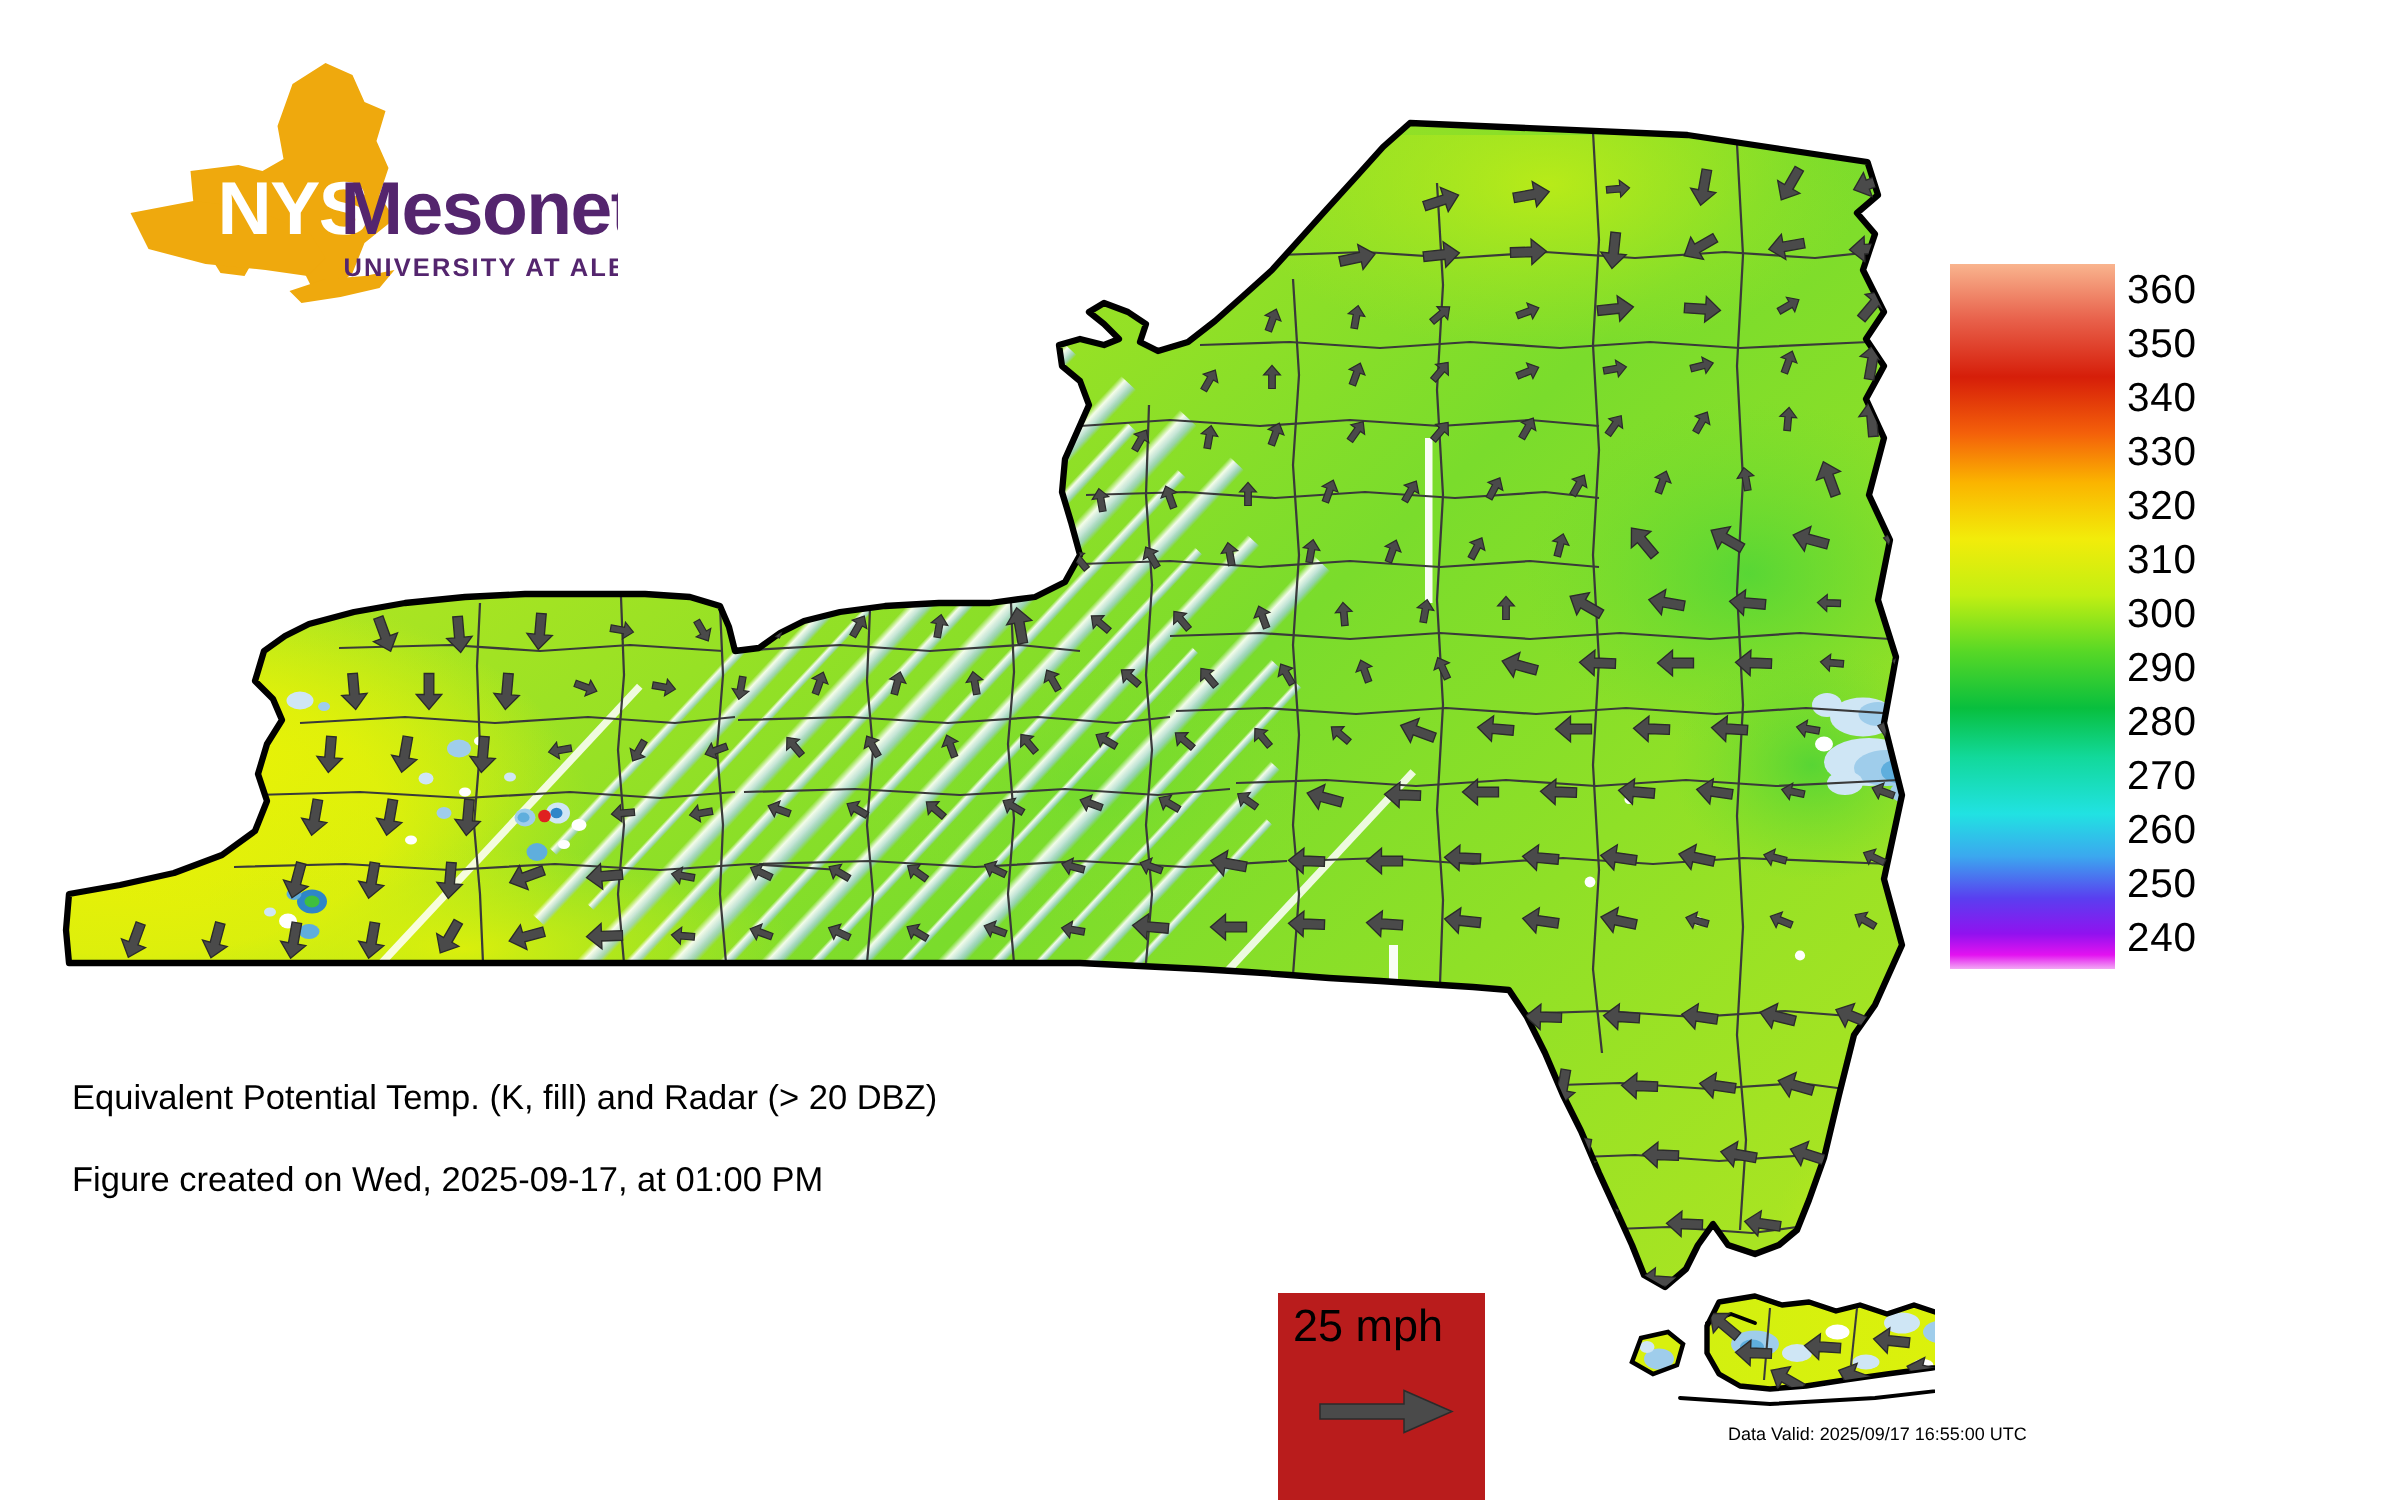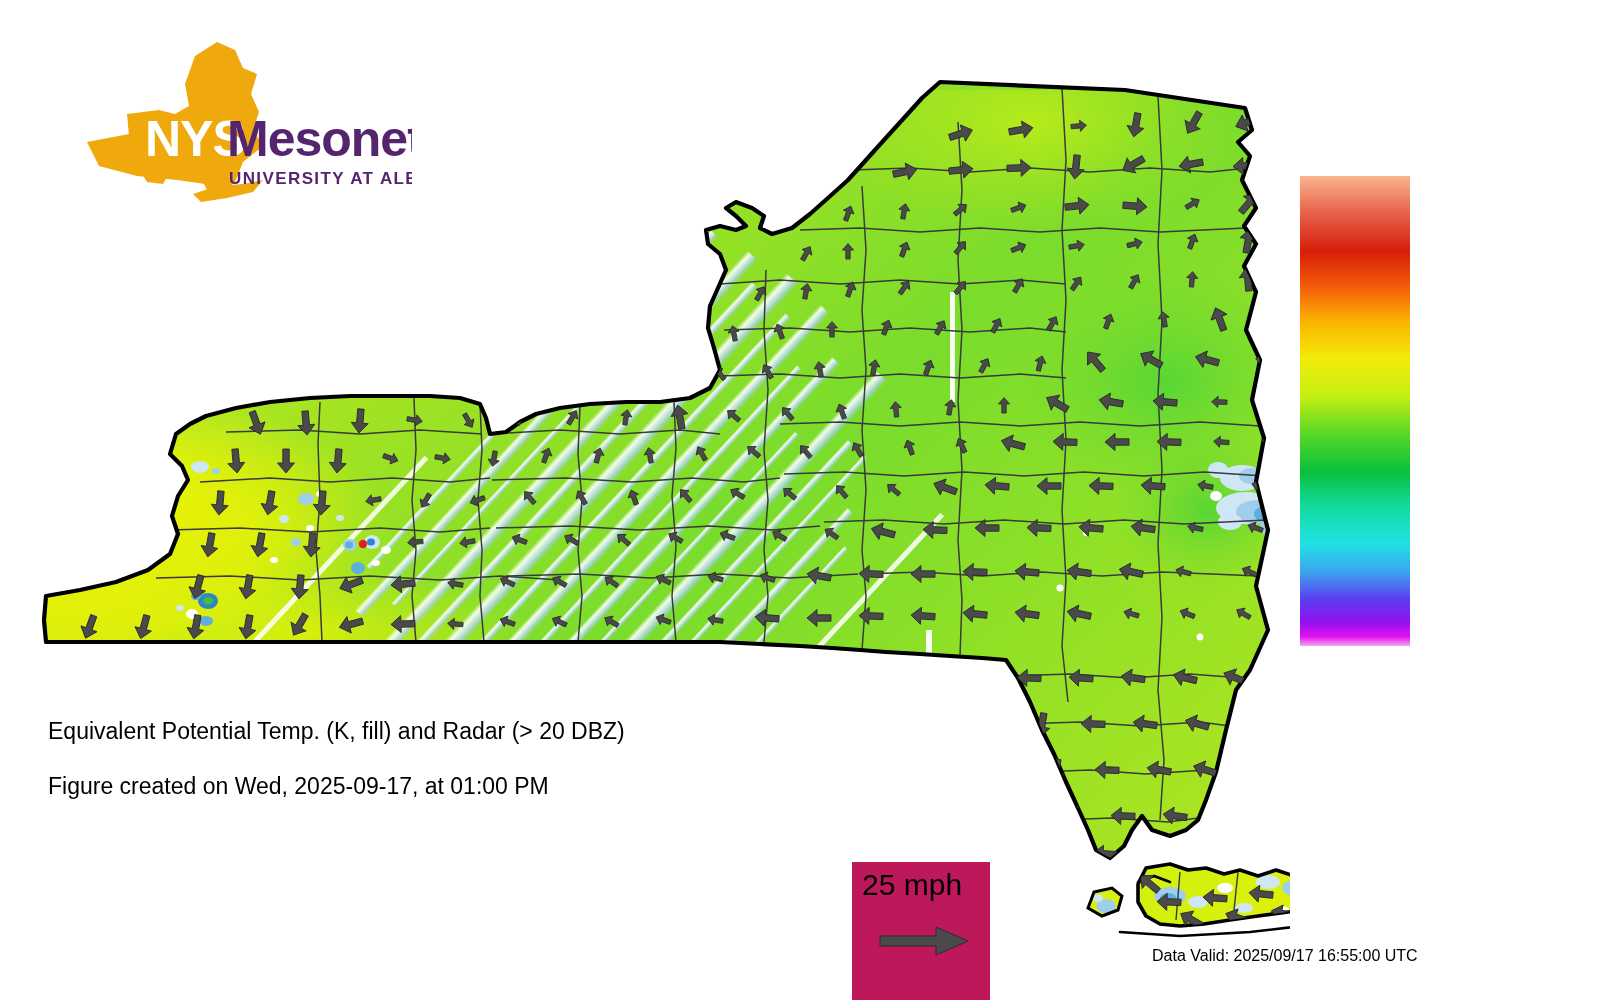--- a/index.html
+++ b/index.html
@@ -37,26 +37,26 @@
   #cbar-ticks{position:absolute;left:118px;top:0;width:150px;height:478px;}
   .cbar-tick{position:absolute;left:0;font-size:27px;line-height:27px;
              letter-spacing:.5px;color:#000;white-space:nowrap;}
 
   
   #caption{position:absolute;left:48px;top:718px;width:900px;}
   .cap-line{font-size:23px;line-height:27px;margin-bottom:28px;white-space:nowrap;}
 
   
   #wind-legend{position:absolute;left:852px;top:862px;width:138px;height:138px;
-               background:#be185d;}
+               background:#b91c1c;}
   #wind-legend-label{position:absolute;left:10px;top:6px;font-size:30px;line-height:34px;white-space:nowrap;}
   #wind-legend-arrow{position:absolute;left:26px;top:62px;width:94px;height:34px;}
 
   
-  #data-valid{position:absolute;left:1152px;top:946px;font-size:16px;line-height:20px;white-space:nowrap;}
+  #data-valid{position:absolute;left:1152px;top:946px;font-size:12px;line-height:20px;white-space:nowrap;}
 </style>
 </head>
 <body>
 
 <div id="logo">
   <svg viewBox="0 0 345 180" width="345" height="180" aria-hidden="true">
 
     <g>
       <path d="M62 102 L60 80 L92 76 L108 80 L122 72 L118 50 L128 22 L150 8 L168 16
                L176 34 L190 40 L184 60 L192 78 L186 96 L196 112 L176 128 L168 148
@@ -588,20 +588,35 @@
       <use href="#arrow-glyph" transform="translate(1310,878) rotate(-168)"></use>
       <use href="#arrow-glyph" transform="translate(1356,870) rotate(-170)"></use>
       <use href="#arrow-glyph" transform="translate(1130,854) rotate(-140)"></use>
     </g>
   </g>
 </svg>
 </div>
 
 <div id="colorbar-panel">
   <div id="cbar"></div>
+  <div id="cbar-ticks">
+    <span class="cbar-tick" style="top:8px">360</span>
+    <span class="cbar-tick" style="top:44px">350</span>
+    <span class="cbar-tick" style="top:80px">340</span>
+    <span class="cbar-tick" style="top:116px">330</span>
+    <span class="cbar-tick" style="top:152px">320</span>
+    <span class="cbar-tick" style="top:188px">310</span>
+    <span class="cbar-tick" style="top:224px">300</span>
+    <span class="cbar-tick" style="top:260px">290</span>
+    <span class="cbar-tick" style="top:296px">280</span>
+    <span class="cbar-tick" style="top:332px">270</span>
+    <span class="cbar-tick" style="top:368px">260</span>
+    <span class="cbar-tick" style="top:404px">250</span>
+    <span class="cbar-tick" style="top:440px">240</span>
+  </div>
 </div>
 
 <div id="caption">
   <div class="cap-line">Equivalent Potential Temp. (K, fill) and Radar (&gt; 20 DBZ)</div>
   <div class="cap-line">Figure created on Wed, 2025-09-17, at 01:00 PM</div>
 </div>
 
 <div id="wind-legend">
   <div id="wind-legend-label">25 mph</div>
   <svg id="wind-legend-arrow" viewBox="0 0 94 34">

